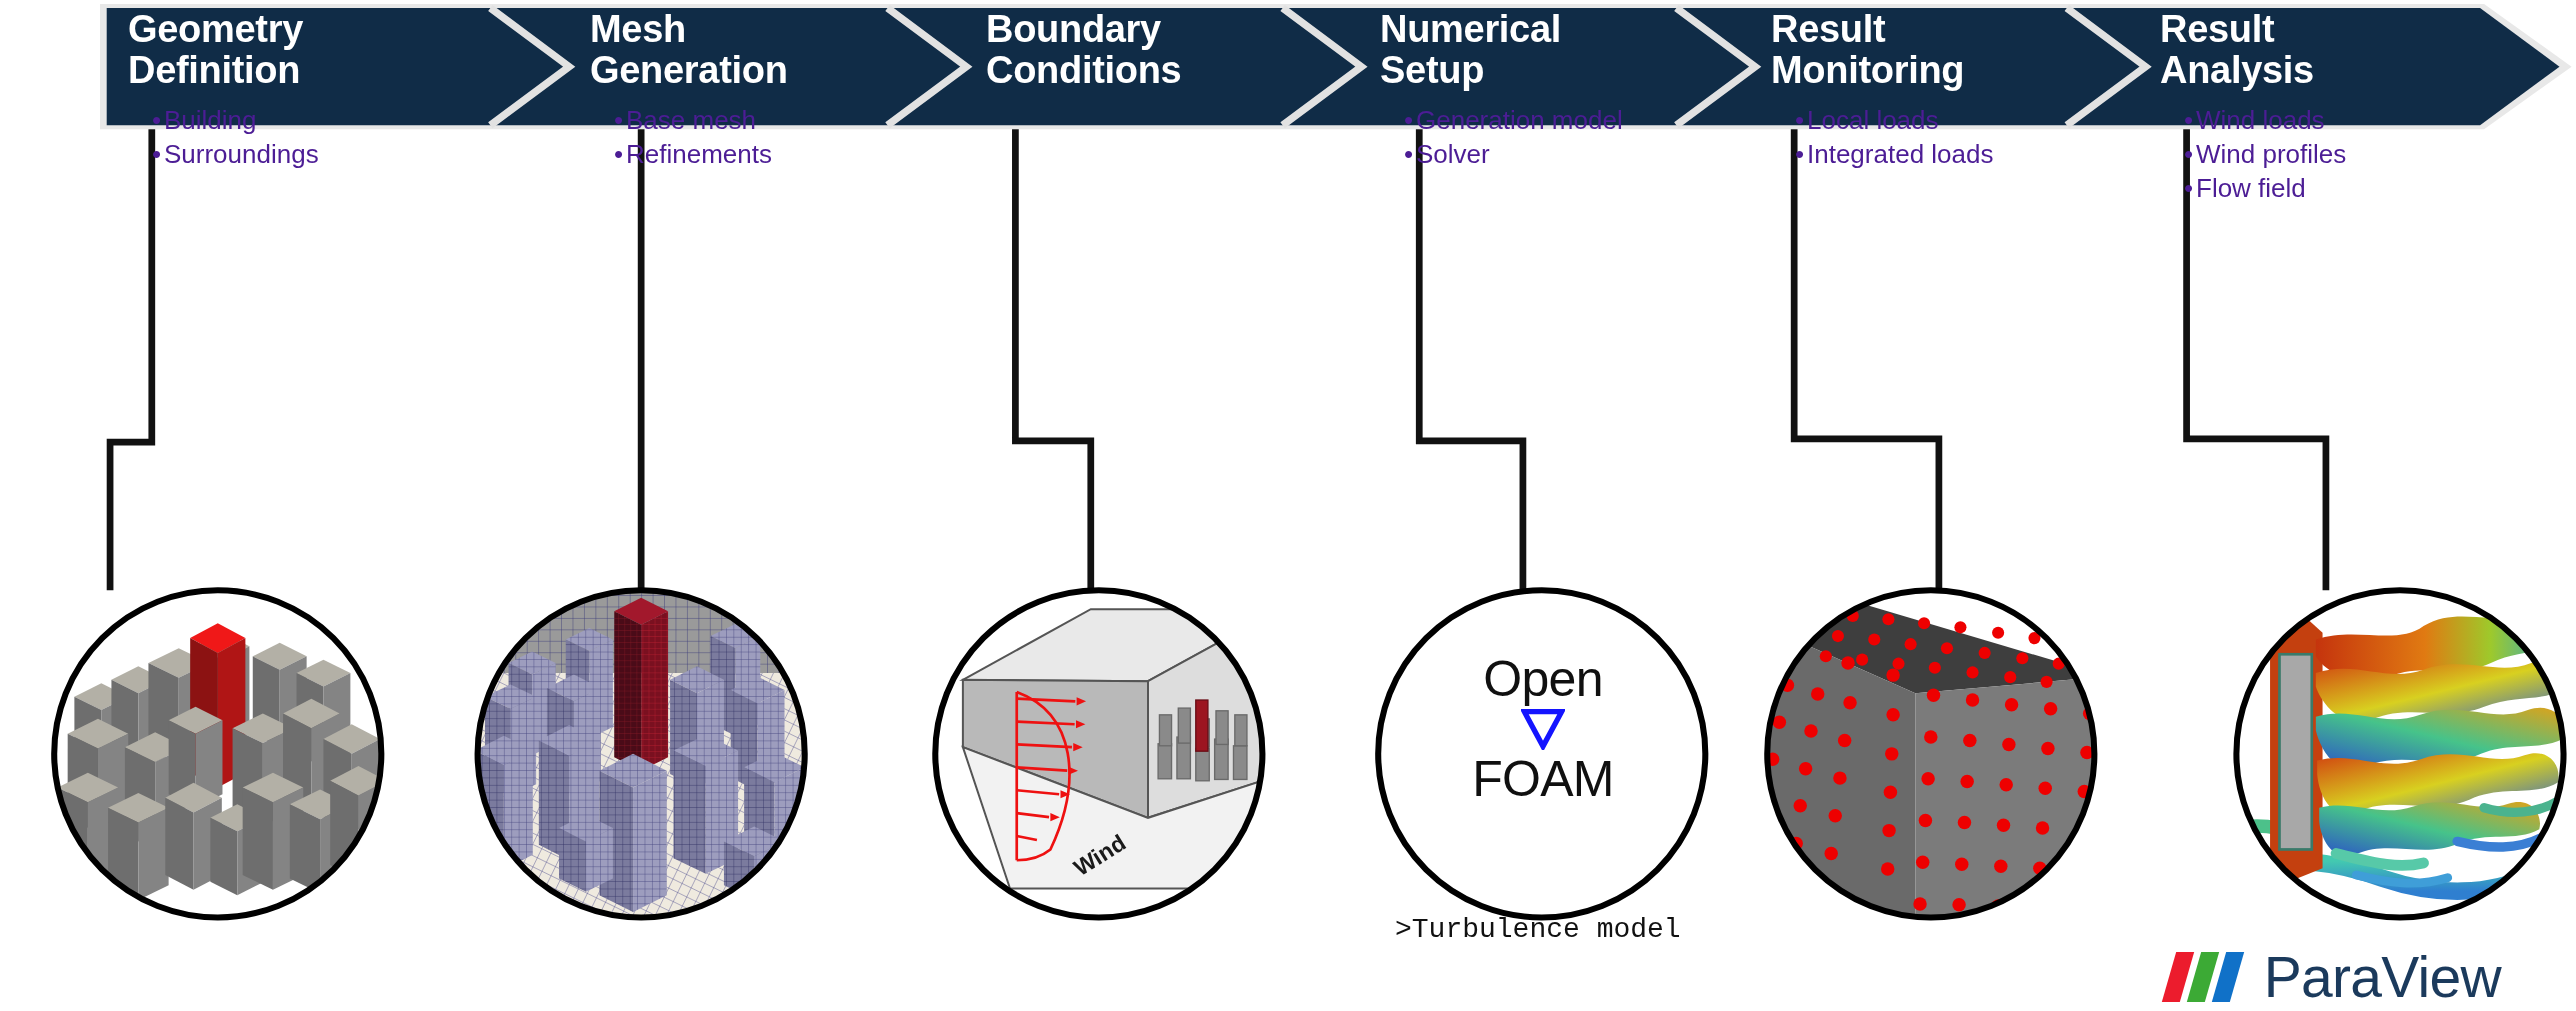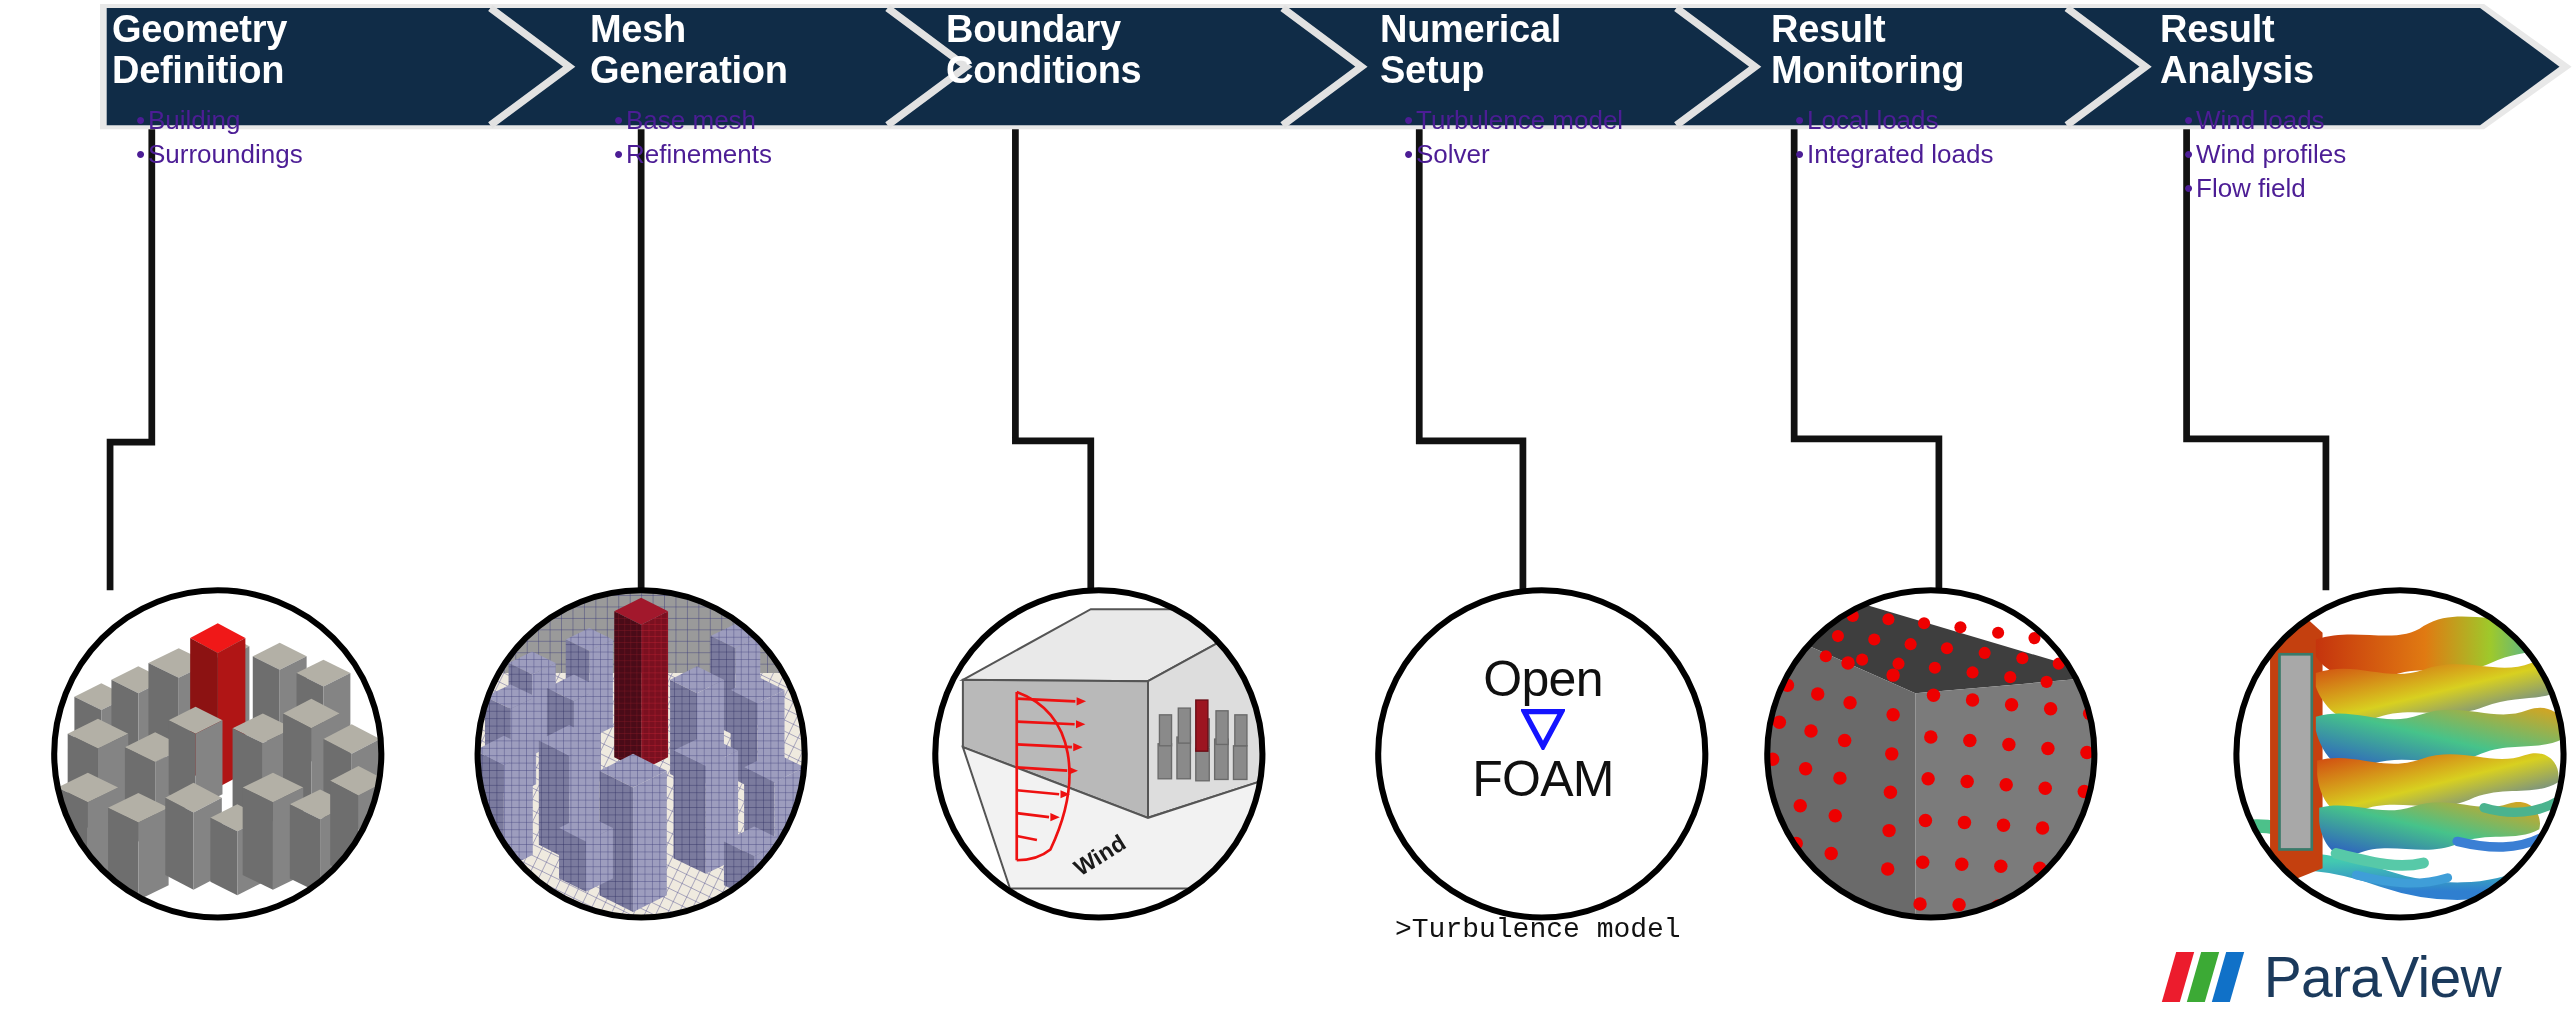--- a/index.html
+++ b/index.html
@@ -520,48 +520,48 @@
             <path d="M3650,1250 C3700,1262 3740,1262 3776,1244" stroke="#3b7fd4" stroke-width="14"></path>
             <path d="M3690,1200 C3730,1212 3770,1208 3800,1190" stroke="#4bb38e" stroke-width="14"></path>
           </g>
         </g>
       </g>
       <circle cx="3565" cy="1120" r="243" fill="none" stroke="#000000" stroke-width="9"></circle>
     </g>
 
   </svg>
 
-  <div class="stepbox" style="left:112px;top:9.4px;width:350px;">
+  <div class="stepbox" style="left:128px;top:9.4px;width:350px;">
     <div class="step-title">Geometry
 Definition</div>
     <div class="step-bullets">
       <div class="bullet"><span class="dot">•</span><span>Building</span></div>
       <div class="bullet"><span class="dot">•</span><span>Surroundings</span></div>
     </div>
   </div>
 
   <div class="stepbox" style="left:590px;top:9.4px;width:296px;">
     <div class="step-title">Mesh
 Generation</div>
     <div class="step-bullets">
       <div class="bullet"><span class="dot">•</span><span>Base mesh</span></div>
       <div class="bullet"><span class="dot">•</span><span>Refinements</span></div>
     </div>
   </div>
 
-  <div class="stepbox" style="left:946px;top:9.4px;width:303px;">
+  <div class="stepbox" style="left:986px;top:9.4px;width:303px;">
     <div class="step-title">Boundary
 Conditions</div>
   </div>
 
   <div class="stepbox" style="left:1380px;top:9.4px;width:310px;">
     <div class="step-title">Numerical
 Setup</div>
     <div class="step-bullets">
-      <div class="bullet"><span class="dot">•</span><span>Turbulence model</span></div>
+      <div class="bullet"><span class="dot">•</span><span>Generation model</span></div>
       <div class="bullet"><span class="dot">•</span><span>Solver</span></div>
     </div>
   </div>
 
   <div class="stepbox" style="left:1771px;top:9.4px;width:303px;">
     <div class="step-title">Result
 Monitoring</div>
     <div class="step-bullets">
       <div class="bullet"><span class="dot">•</span><span>Local loads</span></div>
       <div class="bullet"><span class="dot">•</span><span>Integrated loads</span></div>

